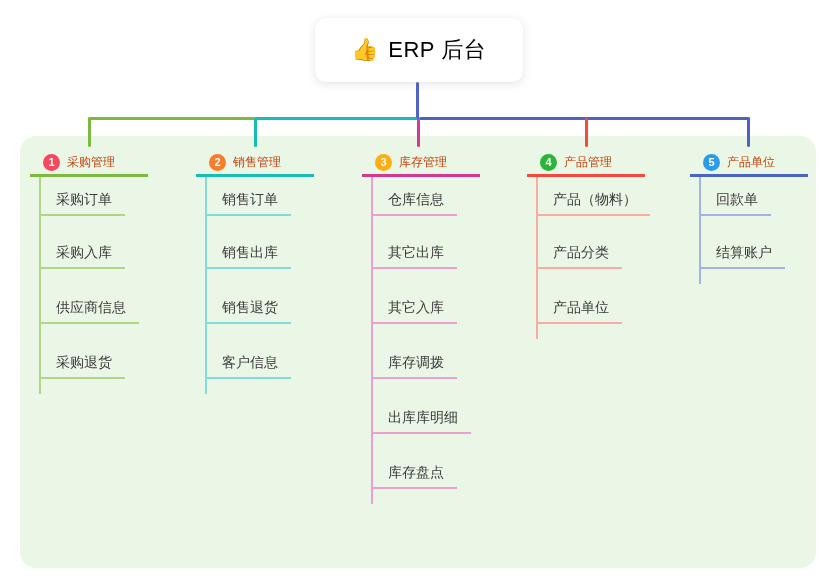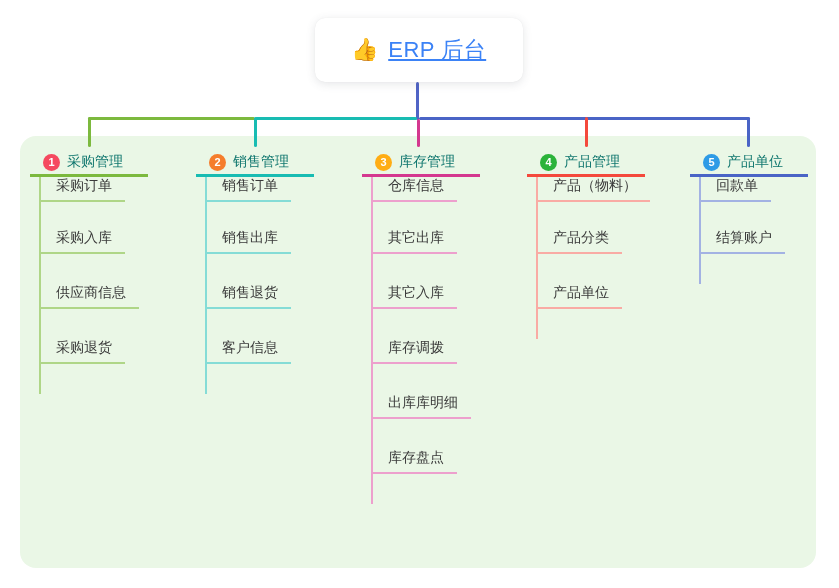--- a/index.html
+++ b/index.html
@@ -17,36 +17,36 @@
   .seg.h{height:3px;border-radius:2px;}
   .seg.v{width:3px;border-radius:2px;}
   
   .root-card{
     position:absolute;left:315px;top:18px;width:208px;height:64px;
     background:#ffffff;border-radius:10px;
     box-shadow:0 2px 10px rgba(70,80,90,.14), 0 0 1px rgba(0,0,0,.08);
     display:flex;align-items:center;justify-content:center;gap:9px;
   }
   .root-icon{font-size:22px;line-height:1;}
-  .root-label{font-size:22px;color:#3b82f6;font-weight:500;letter-spacing:.5px;white-space:nowrap;text-decoration:underline;}
+  .root-label{font-size:22px;color:#000000;font-weight:500;letter-spacing:.5px;white-space:nowrap;}
   
   .branch{position:absolute;top:150px;width:118px;}
   .branch-head{
     box-sizing:border-box;width:118px;height:27px;
     border-bottom:3px solid var(--c);
     display:flex;align-items:center;gap:7px;padding-left:13px;
   }
   .badge{
     flex:0 0 auto;width:17px;height:17px;border-radius:50%;
     background:var(--b);color:#ffffff;font-size:11px;font-weight:bold;
     display:flex;align-items:center;justify-content:center;line-height:1;
   }
-  .branch-label{font-size:14px;color:#0f766e;white-space:nowrap;}
+  .branch-label{font-size:12px;color:#c2410c;white-space:nowrap;}
   .children{margin-left:9px;border-left:2px solid var(--cl);}
-  .child{height:55px;display:flex;align-items:flex-start;}
+  .child{height:55px;display:flex;align-items:center;}
   .child:first-child{height:52px;}
   .child-label{
     display:inline-block;white-space:nowrap;
     font-size:14px;color:#3a3a3a;
     padding:0 13px 5px 17px;
     border-bottom:2px solid var(--cl);
     margin-left:-2px;
   }
 </style>
 </head>

